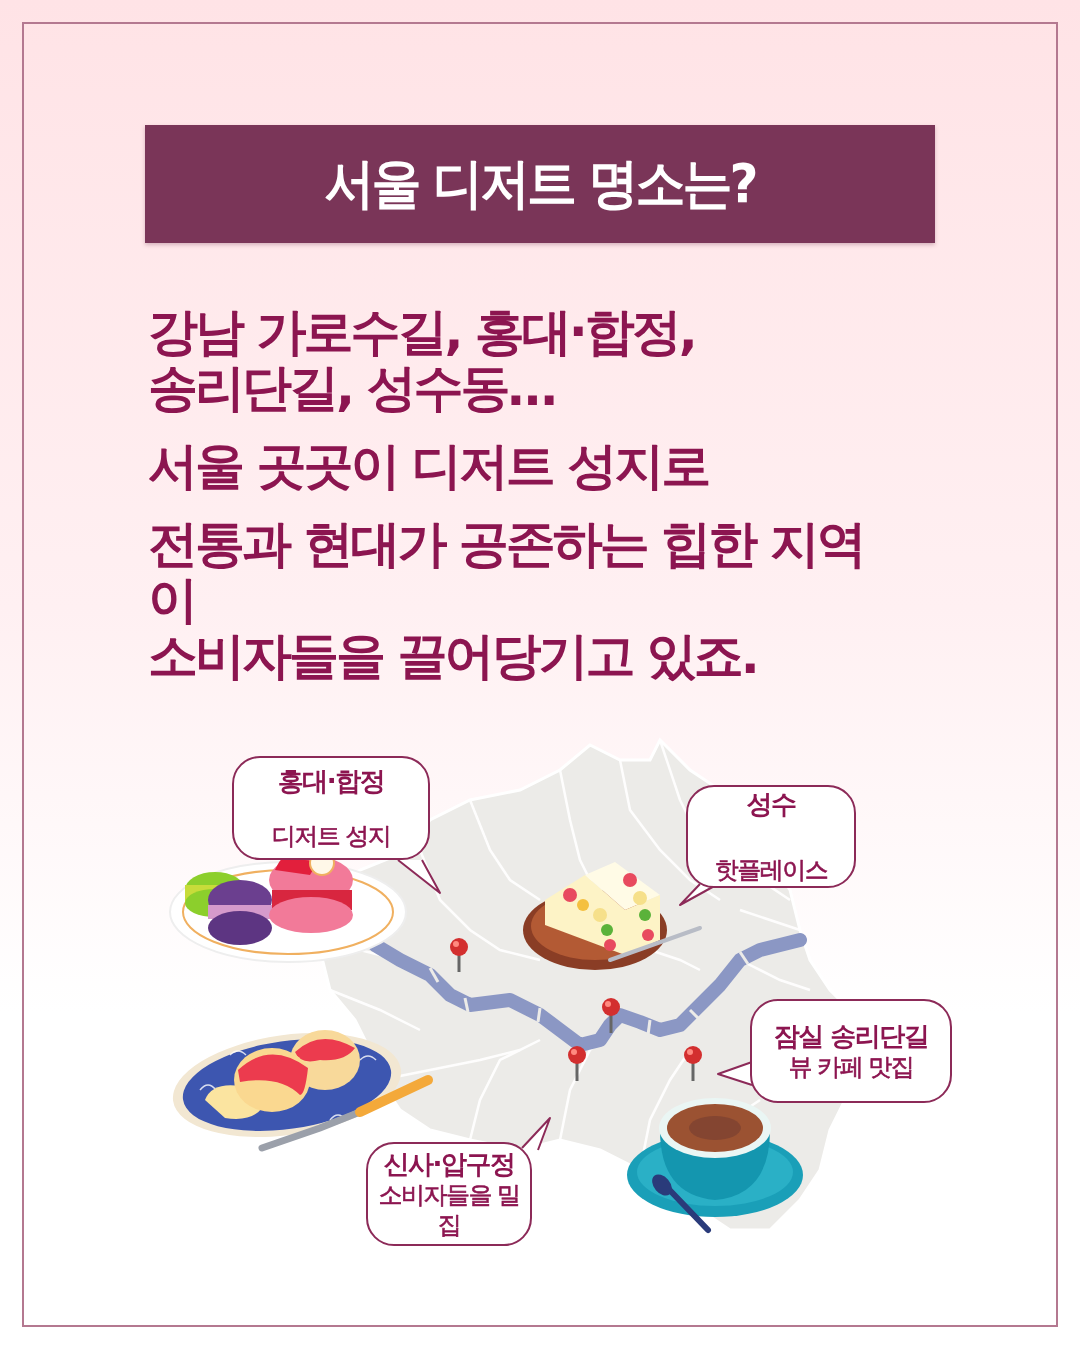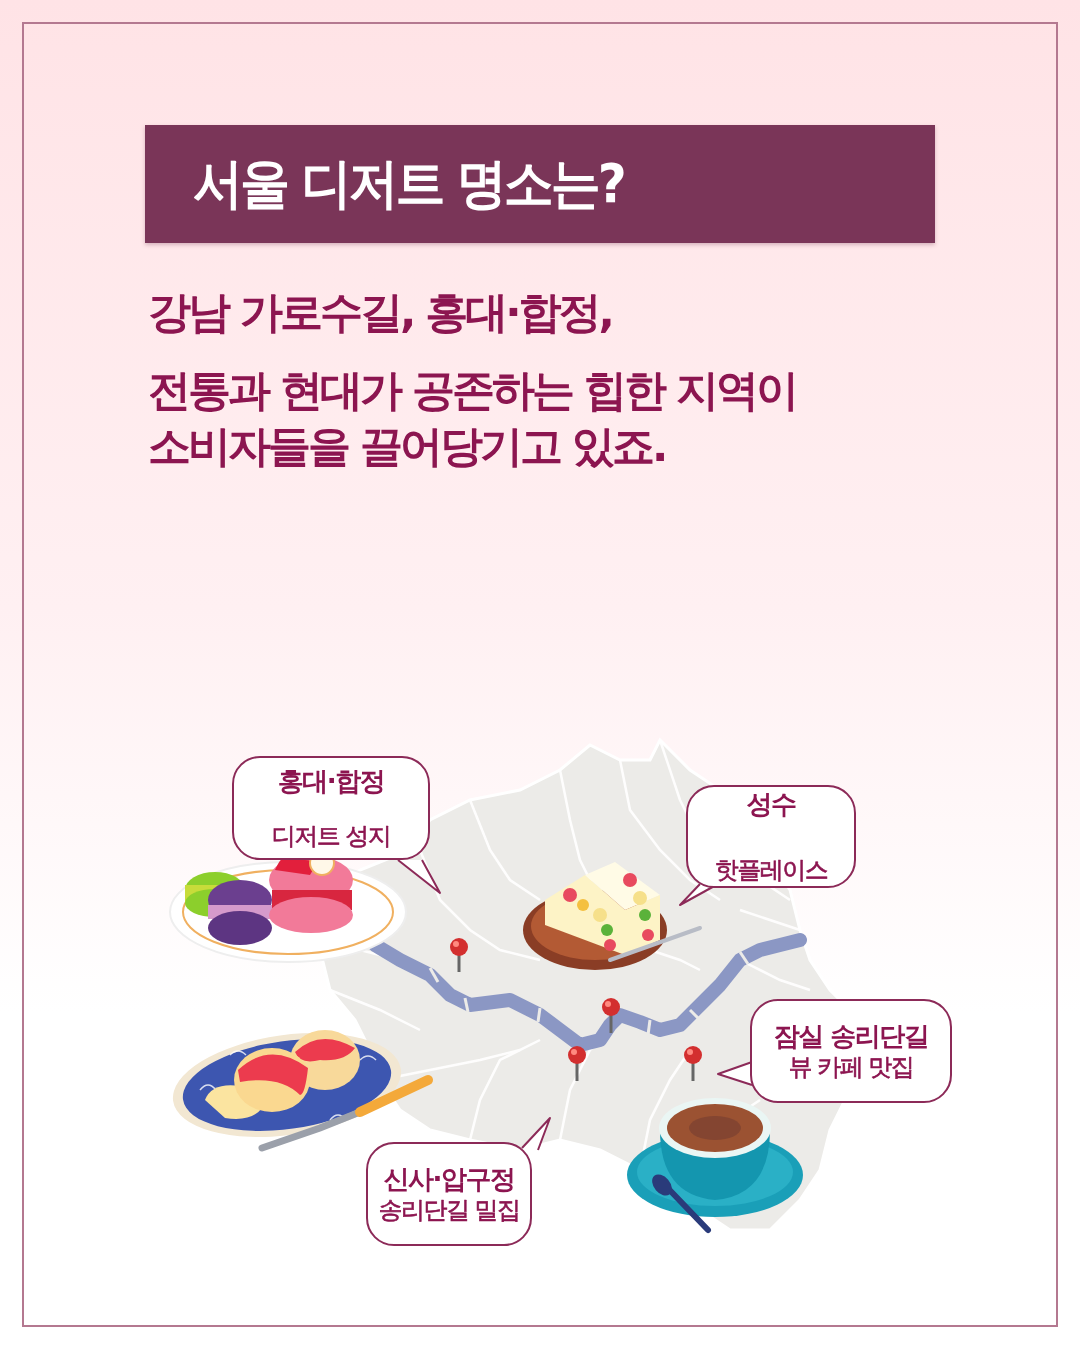--- a/index.html
+++ b/index.html
@@ -10,29 +10,29 @@
     position: relative;
   }
   .frame {
     position: absolute; left: 22px; top: 22px; width: 1036px; height: 1305px;
     border: 2px solid #b47890;
   }
   .title-band {
     position: absolute; left: 145px; top: 125px; width: 790px; height: 118px;
     background: #7a3558;
     box-shadow: 0 2px 4px rgba(90,20,50,0.25);
-    display: flex; align-items: center; justify-content: flex-start; padding-left: 48px;
+    display: flex; align-items: center; justify-content: center;
   }
   .title-band h1 {
     color: #ffffff; font-size: 50px; font-weight: bold; letter-spacing: -3px;
     transform: scaleY(1.08);
   }
   .body-text {
-    position: absolute; left: 148px; top: 284px; width: 760px;
-    color: #8c1550; font-weight: bold; font-size: 43px; letter-spacing: -3px;
+    position: absolute; left: 148px; top: 304px; width: 760px;
+    color: #8c1550; font-weight: bold; font-size: 50px; letter-spacing: -3px;
     line-height: 56px;
   }
   .body-text p { margin-bottom: 22px; }
   .body-text p span { display: block; }
 
   .map-area { position: absolute; left: 0; top: 730px; width: 1080px; height: 560px; }
   .map-area svg.map { position: absolute; left: 0; top: 0; }
 
   .bubble {
     position: absolute; background: #ffffff; border: 2px solid #8c2a58;
@@ -48,22 +48,24 @@
 
 <div class="frame"></div>
 
 <div class="title-band">
   <h1>서울 디저트 명소는?</h1>
 </div>
 
 <div class="body-text">
   <p>
     <span>강남 가로수길, 홍대·합정,</span>
+    <span>송리단길, 성수동…</span>
   </p>
   <p>
+    <span>서울 곳곳이 디저트 성지로</span>
   </p>
   <p>
     <span>전통과 현대가 공존하는 힙한 지역이</span>
     <span>소비자들을 끌어당기고 있죠.</span>
   </p>
 </div>
 
 <div class="map-area">
   <svg class="map" width="1080" height="560" viewBox="0 730 1080 560">
 
@@ -199,15 +201,15 @@
     <span class="b-sub">핫플레이스</span>
   </div>
 
   <div class="bubble" style="left:750px; top:269px; width:202px; height:104px;text-align:center;">
     <span class="b-title">잠실 송리단길</span>
     <span class="b-sub">뷰 카페 맛집</span>
   </div>
 
   <div class="bubble" style="left:366px; top:412px; width:166px; height:104px;">
     <span class="b-title">신사·압구정</span>
-    <span class="b-sub">송리단길 밀집</span>
+    <span class="b-sub">소비자들을 밀집</span>
   </div>
 </div>
 
 </body></html>

